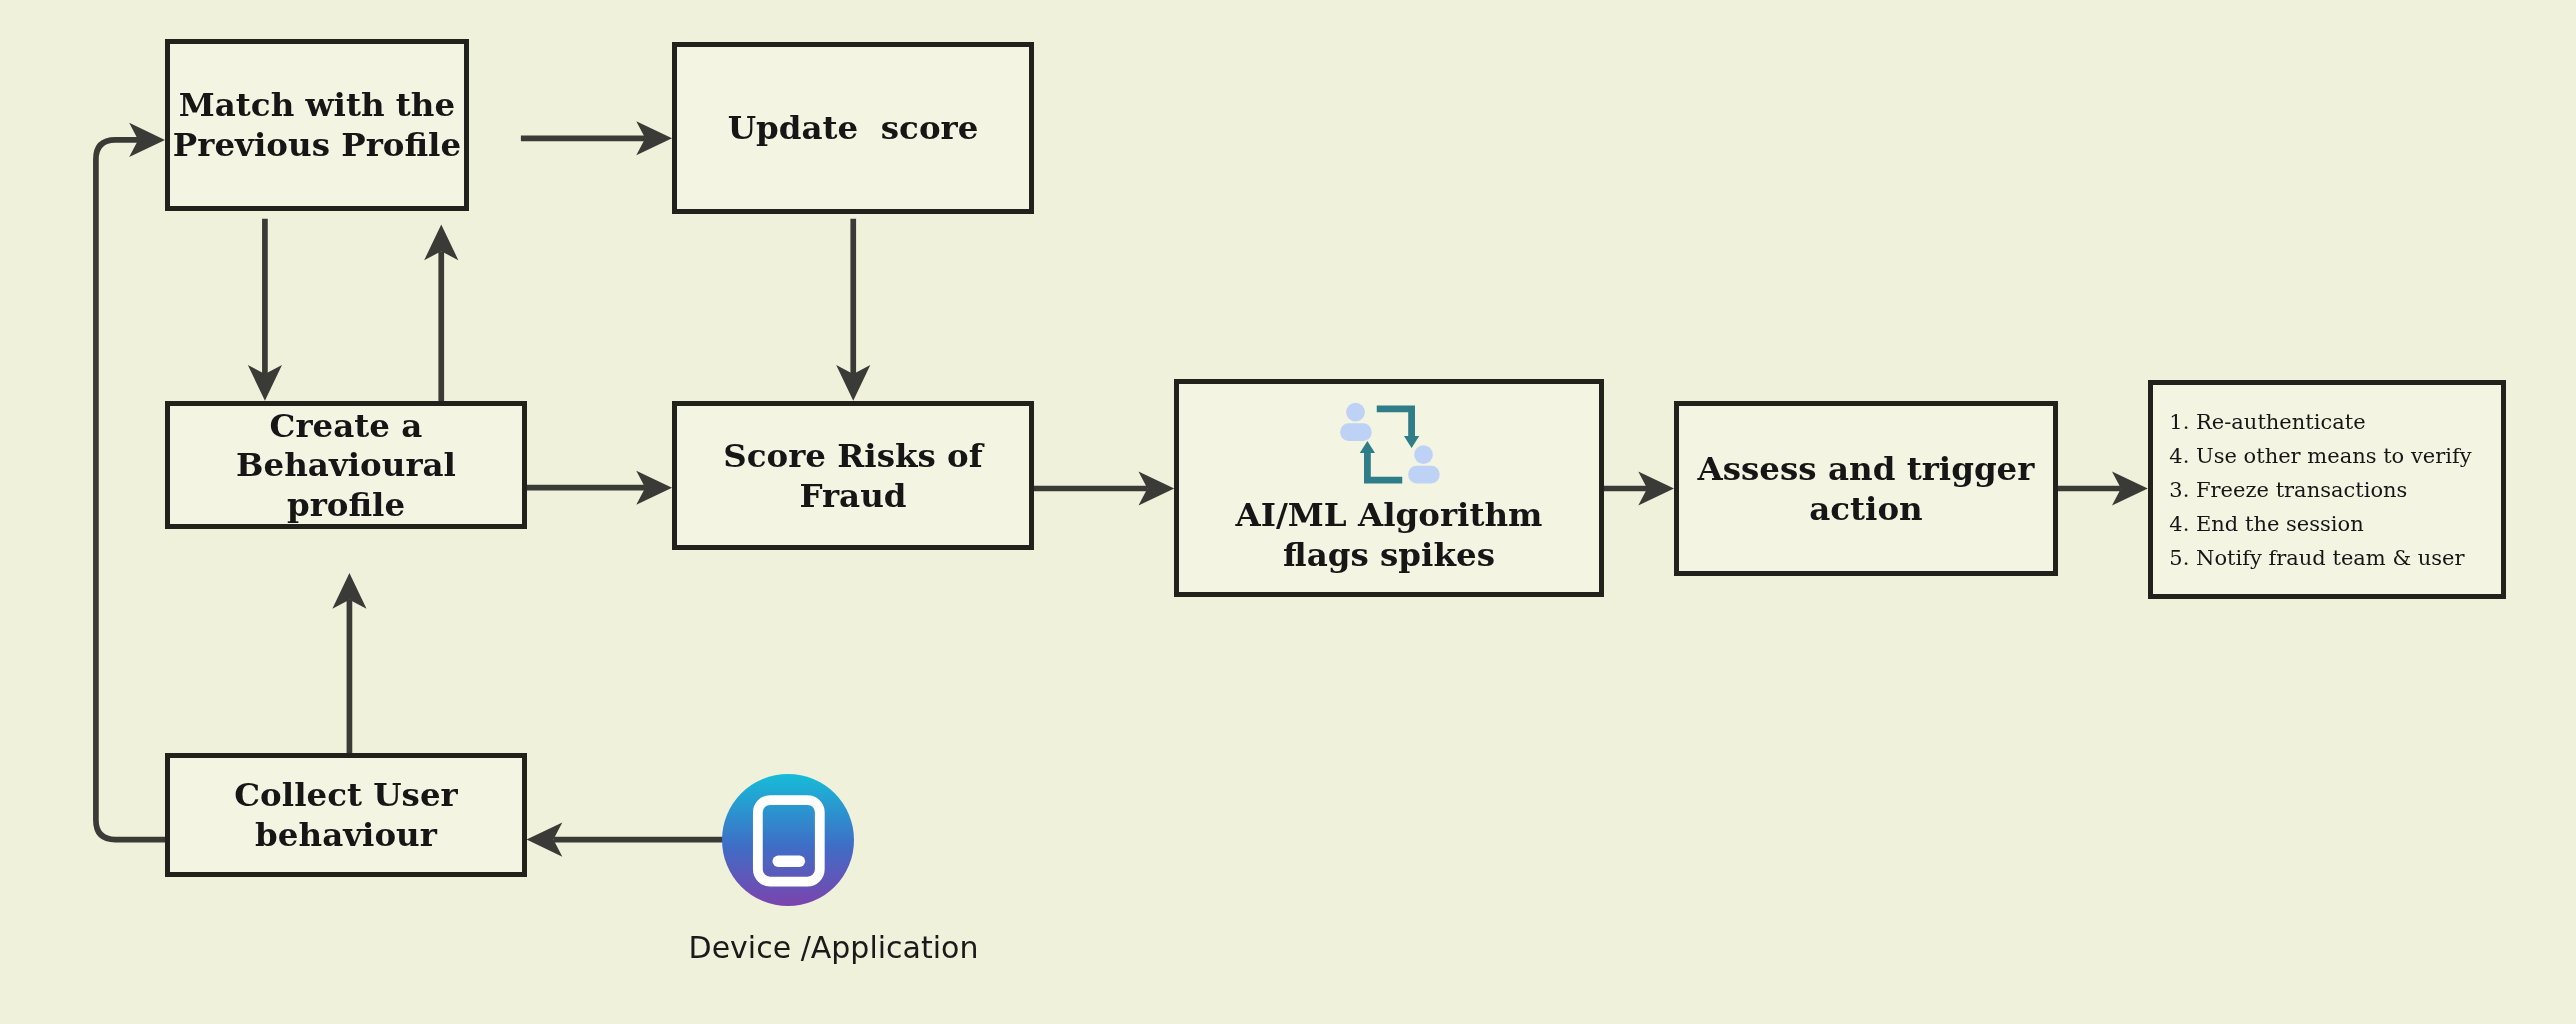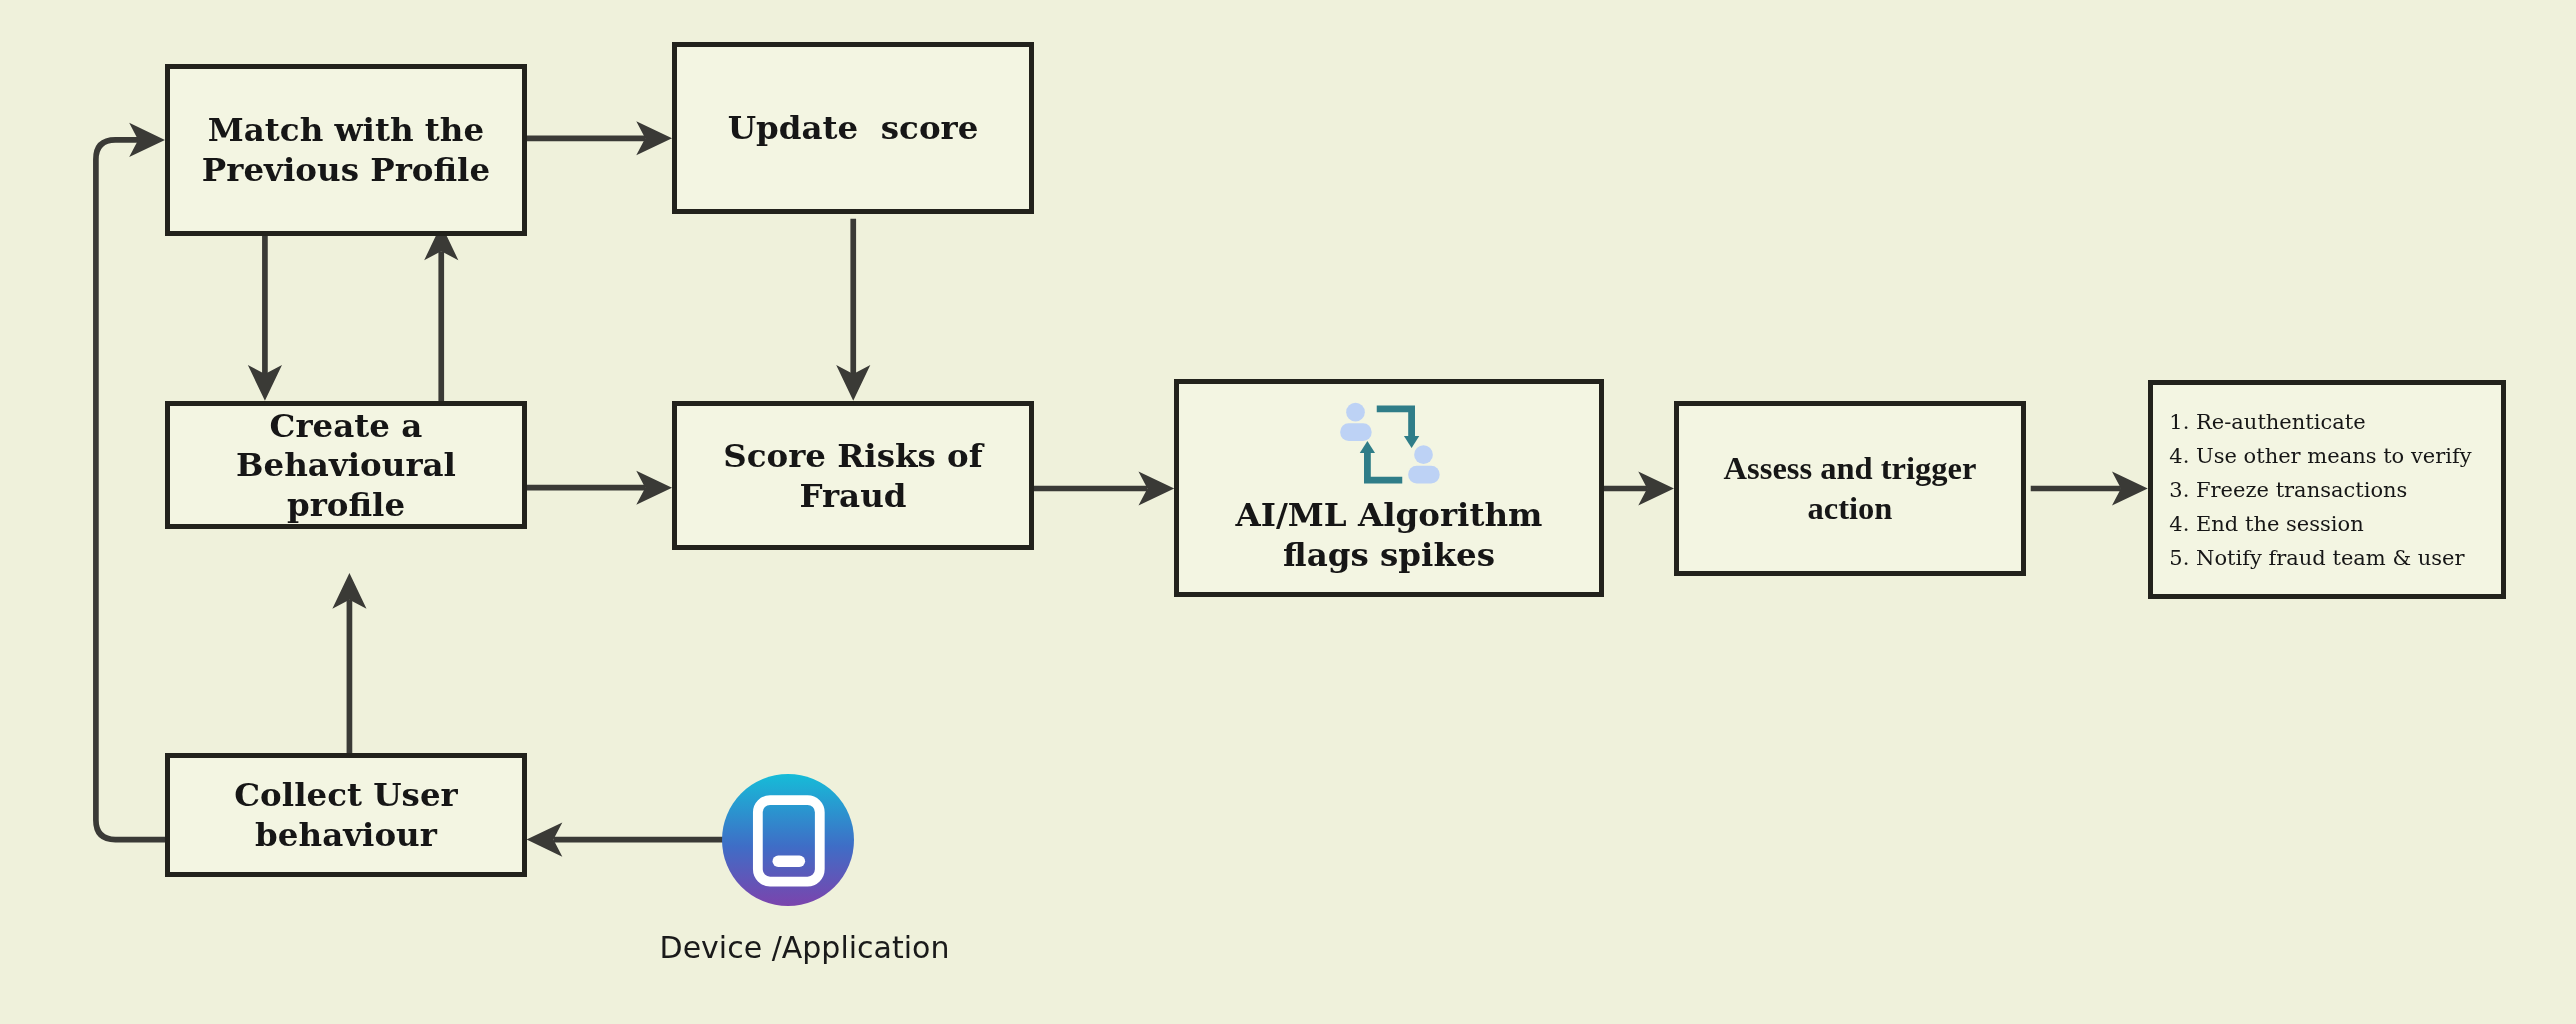--- a/index.html
+++ b/index.html
@@ -23,29 +23,29 @@
   .node{position:absolute;background:var(--node-fill);border:5.7px solid var(--node-border);
         display:flex;align-items:center;justify-content:center;text-align:center;}
   .node-label{font-weight:bold;font-size:32.5px;line-height:1.22;white-space:pre-wrap;}
   .node-aiml{flex-direction:column;gap:8.1px;}
   .node-actions{align-items:center;justify-content:flex-start;text-align:left;padding:19.5px 11.4px 19.5px 16.3px;}
   .actions-list{display:flex;flex-direction:column;}
   .action-line{font-size:21px;line-height:34px;font-weight:normal;white-space:pre;}
   .device-circle{position:absolute;left:722px;top:774px;width:132px;height:132px;border-radius:50%;
                  background:linear-gradient(180deg,#16bcd8 0%,#3f6dc6 55%,#7b44ad 100%);
                  display:flex;align-items:center;justify-content:center;}
-  .device-label{position:absolute;left:634px;top:930px;width:341px;text-align:center;
+  .device-label{position:absolute;left:663px;top:930px;width:341px;text-align:center;
                 font-family:"DejaVu Sans","Liberation Sans",sans-serif;font-size:30px;color:#1a1a1a;}
   
-  .node-match  {left:165px;top:64px; width:362px;height:172px;}
+  .node-match  {left:165px;top:39px; width:304px;height:172px;}
   .node-update {left:672px;top:42px; width:362px;height:172px;}
   .node-create {left:165px;top:401px;width:362px;height:128px;}
   .node-score  {left:672px;top:401px;width:362px;height:149px;}
   .node-aiml   {left:1174px;top:379px;width:430px;height:218px;}
-  .node-assess {left:1674px;top:401px;width:352px;height:175px;font-family:Liberation Serif, serif;}
+  .node-assess {left:1674px;top:401px;width:384px;height:175px;}
   .node-actions{left:2148px;top:380px;width:358px;height:219px;}
   .node-collect{left:165px;top:753px;width:362px;height:124px;}
 </style>
 </head>
 <body>
 
 <div class="canvas">
 
   <svg class="wires" viewBox="0 0 3170 1261">
     <defs>

